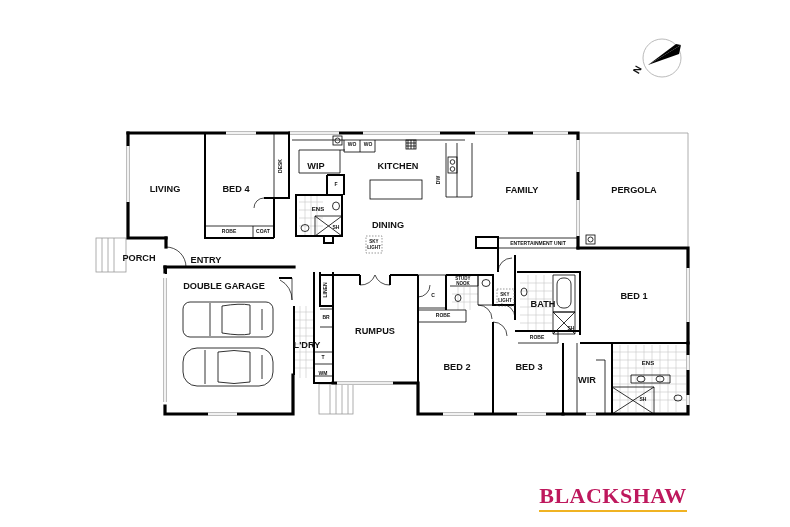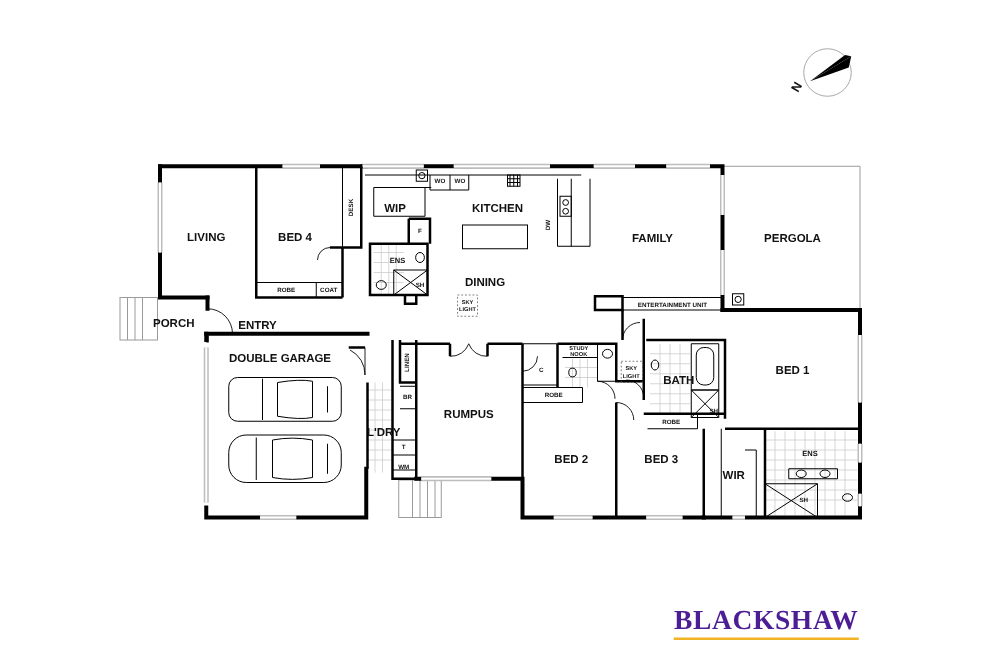--- a/index.html
+++ b/index.html
@@ -11,21 +11,21 @@
   .grey { stroke:#9a9a9a; stroke-width:0.8; fill:none; }
   .win { stroke:#bdbdbd; stroke-width:4; fill:none; }
   .winin { stroke:#fff; stroke-width:1.6; fill:none; }
   .tile { stroke:#c8c8c8; stroke-width:0.6; fill:none; }
   .lbl { font-family:"Liberation Sans", sans-serif; font-weight:bold; fill:#111; text-anchor:middle; dominant-baseline:middle; }
   .lbl-lg { font-size:9.2px; }
   .lbl-sm { font-size:6px; }
   .lbl-xs { font-size:5px; }
   .door { stroke:#000; stroke-width:0.7; fill:none; }
   #brand { position:absolute; left:538px; top:484px; width:150px; text-align:center; }
-  #brand-name { font-family:"Liberation Serif", serif; font-weight:bold; font-size:22px; letter-spacing:0.5px; color:#4c1d95; line-height:24px; }
+  #brand-name { font-family:"Liberation Serif", serif; font-weight:bold; font-size:22px; letter-spacing:0.5px; color:#be185d; line-height:24px; }
   #brand-line { height:2px; background:#f0b323; margin:2px 1px 0 1px; }
 </style>
 </head>
 <body>
 
 <svg id="plan" viewBox="0 0 790 527" xmlns="http://www.w3.org/2000/svg">
 
   <g>
     <circle cx="662" cy="58" r="19" fill="none" stroke="#a8a8a8" stroke-width="0.8"></circle>
     <polygon points="648,65 681,45 679,54" fill="#000"></polygon>

